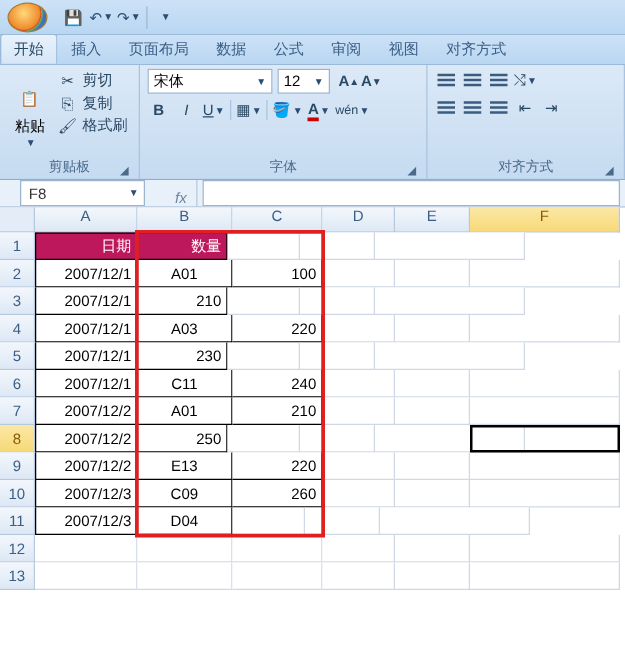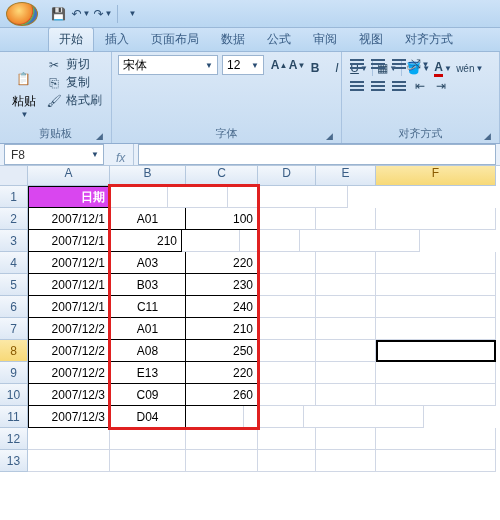--- a/index.html
+++ b/index.html
@@ -6,21 +6,21 @@
   body { width: 500px; height: 520px; overflow: hidden; background: #fff; font-size: 12px; }
 
   
   .qat { height: 28px; background: linear-gradient(#cde2f7,#b9d6f1); display: flex; align-items: center; padding: 0 6px; border-bottom: 1px solid #9ab8d8; }
   .office-btn { width: 32px; height: 24px; border-radius: 50%; background: radial-gradient(circle at 40% 35%, #ffda7a, #f08a2e 55%, #d14c2e 60%, #6fb83f 62%, #3f73c0 70%); border: 1px solid #a37b2a; margin-right: 10px; }
   .qat .ico { width: 16px; height: 16px; margin: 0 3px; display:flex; align-items:center; justify-content:center; color:#2a4d73; cursor:pointer;}
   .qat .sep { width:1px; height:18px; background:#9ab8d8; margin:0 3px;}
   .dd-arrow { font-size: 8px; color:#2a4d73; margin-left:1px;}
 
   
-  .tabs { height: 24px; background: linear-gradient(#cde2f7,#b9d6f1); display:flex; align-items:flex-end; padding-left: 48px; border-bottom:1px solid #9ab8d8;}
+  .tabs { height: 24px; background: linear-gradient(#cde2f7,#b9d6f1); display:flex; align-items:flex-end; border-bottom:1px solid #9ab8d8;}
   .tab { padding: 3px 10px; color:#3a5e86; cursor:pointer; border:1px solid transparent; border-bottom:none;}
   .tab.active { background: linear-gradient(#e9f2fb,#d5e6f7); border-color:#9ab8d8; border-top-left-radius:3px; border-top-right-radius:3px; color:#2a4965;}
 
   
   .ribbon { height: 92px; background: linear-gradient(#dce9f7,#c5dbf1); border-bottom:1px solid #90add0; display:flex; }
   .group { border-right:1px solid #a9c3e0; display:flex; flex-direction:column; padding:3px 6px 0 6px; }
   .group-body { flex:1; display:flex; align-items:flex-start; }
   .group-label { text-align:center; font-size:11px; color:#4a6a8c; padding:2px 0; position:relative;}
   .group-label .launcher { position:absolute; right:2px; bottom:2px; font-size:9px; color:#4a6a8c; cursor:pointer;}
   .big-btn { display:flex; flex-direction:column; align-items:center; justify-content:flex-end; height:66px; padding:2px 4px; cursor:pointer;}
@@ -33,21 +33,21 @@
   .btnrow { display:flex; gap:4px; margin-top:4px; align-items:center;}
   .ribbtn { min-width:18px; height:18px; display:flex; align-items:center; justify-content:center; cursor:pointer; color:#2a4965; border-radius:2px;}
   .align-grp { display:flex; gap:3px;}
   .align-icon { width:16px; height:14px; display:inline-block; position:relative;}
   .align-icon::before,.align-icon::after{content:"";position:absolute;left:1px;right:1px;height:2px;background:#3b5c7f;}
   .align-icon::before{top:2px;} .align-icon::after{top:10px;}
   .align-icon span{position:absolute;top:6px;left:1px;right:1px;height:2px;background:#3b5c7f;}
 
   
   .fbar { height:22px; display:flex; border-bottom:1px solid #b5c8de; background:#e8f0fa;}
-  .namebox { width:100px; border:1px solid #9bb4d0; background:#fff; display:flex; align-items:center; padding:0 6px; color:#333; margin:0 4px; position:relative;}
+  .namebox { width:100px; border:1px solid #9bb4d0; background:#fff; display:flex; align-items:center; padding:0 6px; color:#333; margin:0 16px; position:relative;}
   .namebox .dd-arrow{position:absolute;right:4px;}
   .fx-btns { display:flex; align-items:flex-end; padding:0 4px; border-right:1px solid #b5c8de;}
   .fx-btns span{ margin:0 4px; color:#6a88a8; cursor:pointer;}
   .fx-input { flex:1; background:#fff; border:1px solid #9bb4d0; margin:0 4px; padding:0 4px; display:flex; align-items:center;}
 
   
   .grid { position:relative; }
   .colhdrs { display:flex; height:20px; }
   .corner { width:28px; background:#e4ecf7; border-right:1px solid #b5c8de; border-bottom:1px solid #b5c8de;}
   .colhdr { background:linear-gradient(#f3f7fc,#dde8f5); border-right:1px solid #b5c8de; border-bottom:1px solid #b5c8de; text-align:center; color:#3a5e86; cursor:pointer;}
@@ -55,21 +55,21 @@
   .colhdr.sel, .rowhdr.sel { background:linear-gradient(#fbe8a6,#f7d978); color:#8a5a00;}
 
   
   .row { display:flex; height:22px; }
   .rowhdr { width:28px; background:linear-gradient(#f3f7fc,#dde8f5); border-right:1px solid #b5c8de; border-bottom:1px solid #b5c8de; text-align:center; color:#3a5e86; display:flex; align-items:center; justify-content:center; cursor:pointer;}
   .cell { border-right:1px solid #d0d7e5; border-bottom:1px solid #d0d7e5; display:flex; align-items:center; padding:0 4px; color:#000; background:#fff;}
   .row .cA{width:82px; justify-content:flex-end;} 
   .row .cB{width:76px; justify-content:center;} 
   .row .cC{width:72px; justify-content:flex-end;} 
   .row .cD{width:58px;} .row .cE{width:60px;} .row .cF{width:120px;}
-  .hdrcell { background:#d946ef; color:#fff; justify-content:center; font-weight:bold;}
+  .hdrcell { background:#be185d; color:#fff; justify-content:center; font-weight:normal;}
   .tbl-border { border-right:1px solid #000 !important; border-bottom:1px solid #000 !important; }
   .tbl-left { border-left:1px solid #000; }
   .tbl-top { border-top:1px solid #000; }
 
   
   .redbox { position:absolute; border:3px solid #e02020; pointer-events:none; }
 
   
   .active-cell-outline { position:absolute; border:2px solid #000; background:transparent; pointer-events:none;}
 </style>
@@ -125,21 +125,21 @@
         <div class="mini-row">
             <span class="mi">🖌</span>
             <span>格式刷</span>
           </div>
       </div>
     </div>
     <div class="group-label"><span>剪贴板</span><span class="launcher">◢</span></div>
   </div>
 
   <div class="group" style="width:230px;">
-    <div class="group-body" style="flex-direction:row;">
+    <div class="group-body" style="flex-direction:column;">
       <div style="display:flex; align-items:center;">
         <div class="font-combo">
             <span>宋体</span>
             <span class="dd-arrow">▼</span>
           </div>
         <div class="size-combo">
             <span>12</span>
             <span class="dd-arrow">▼</span>
           </div>
         <div class="ribbtn" style="margin-left:6px;">
@@ -244,20 +244,21 @@
     <div class="colhdr colB">B</div>
     <div class="colhdr colC">C</div>
     <div class="colhdr colD">D</div>
     <div class="colhdr colE">E</div>
     <div class="colhdr colF sel">F</div>
   </div>
 
   <div class="row">
     <div class="rowhdr">1</div>
     <div class="cell cA hdrcell tbl-border tbl-left tbl-top">日期</div>
+    <div class="cell cC hdrcell tbl-border tbl-top">数量</div>
     <div class="cell cD"></div>
     <div class="cell cE"></div>
     <div class="cell cF"></div>
   </div>
 
   <div id="data-rows">
       <div class="row">
         <div class="rowhdr">2</div>
         <div class="cell cA tbl-border tbl-left">2007/12/1</div>
         <div class="cell cB tbl-border">A01</div>
@@ -279,21 +280,20 @@
         <div class="cell cA tbl-border tbl-left">2007/12/1</div>
         <div class="cell cB tbl-border">A03</div>
         <div class="cell cC tbl-border">220</div>
         <div class="cell cD"></div>
         <div class="cell cE"></div>
         <div class="cell cF"></div>
       </div>
       <div class="row">
         <div class="rowhdr">5</div>
         <div class="cell cA tbl-border tbl-left">2007/12/1</div>
-        <div class="cell cB tbl-border">B03</div>
         <div class="cell cC tbl-border">230</div>
         <div class="cell cD"></div>
         <div class="cell cE"></div>
         <div class="cell cF"></div>
       </div>
       <div class="row">
         <div class="rowhdr">6</div>
         <div class="cell cA tbl-border tbl-left">2007/12/1</div>
         <div class="cell cB tbl-border">C11</div>
         <div class="cell cC tbl-border">240</div>
@@ -306,21 +306,20 @@
         <div class="cell cA tbl-border tbl-left">2007/12/2</div>
         <div class="cell cB tbl-border">A01</div>
         <div class="cell cC tbl-border">210</div>
         <div class="cell cD"></div>
         <div class="cell cE"></div>
         <div class="cell cF"></div>
       </div>
       <div class="row">
         <div class="rowhdr sel">8</div>
         <div class="cell cA tbl-border tbl-left">2007/12/2</div>
-        <div class="cell cB tbl-border">A08</div>
         <div class="cell cC tbl-border">250</div>
         <div class="cell cD"></div>
         <div class="cell cE"></div>
         <div class="cell cF"></div>
       </div>
       <div class="row">
         <div class="rowhdr">9</div>
         <div class="cell cA tbl-border tbl-left">2007/12/2</div>
         <div class="cell cB tbl-border">E13</div>
         <div class="cell cC tbl-border">220</div>

